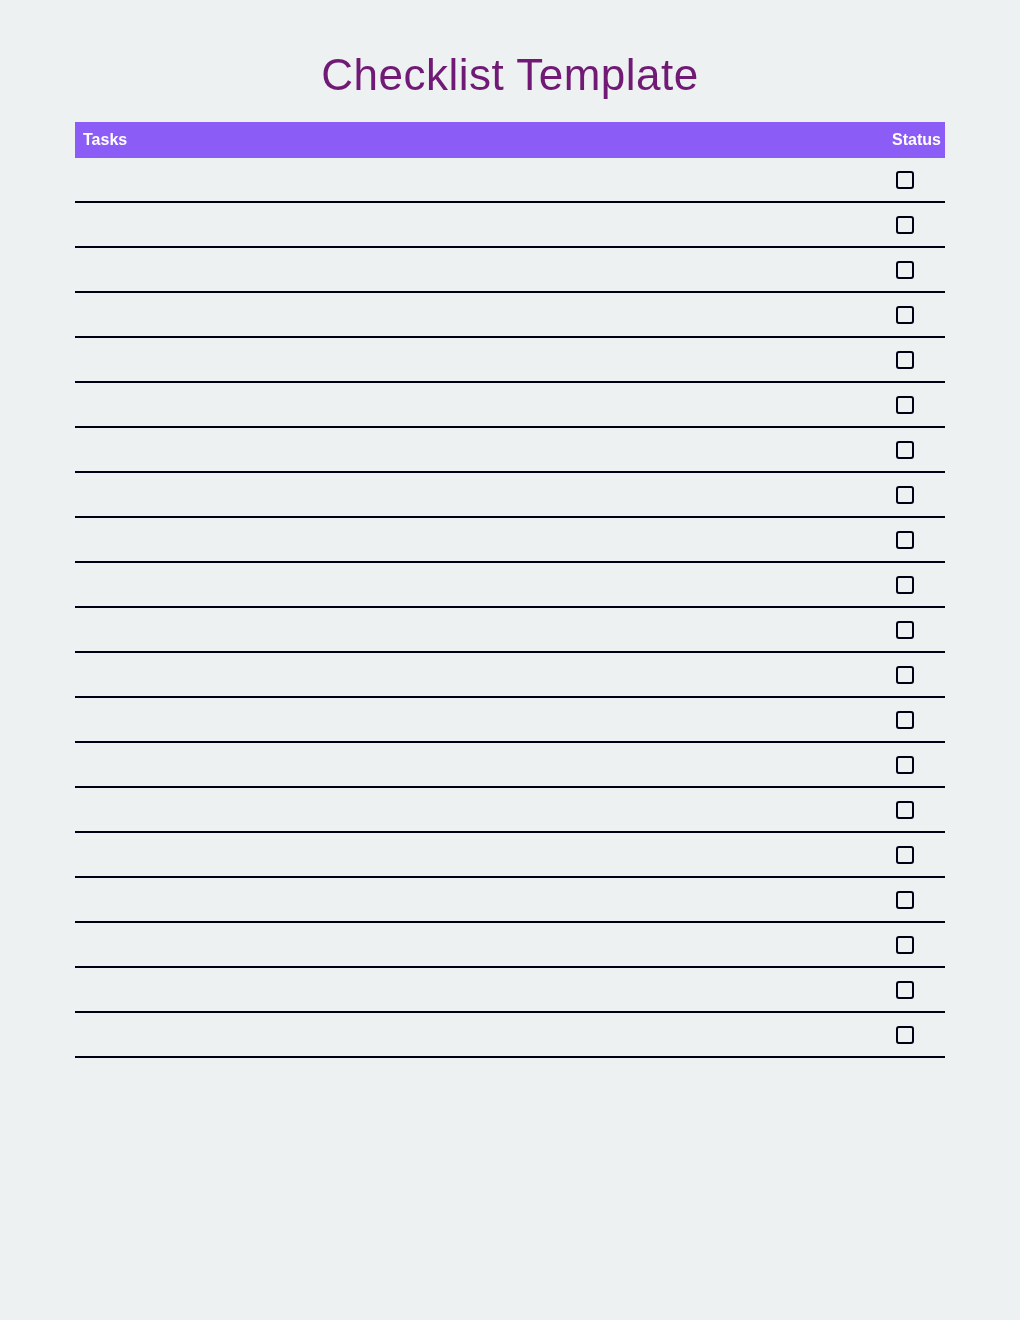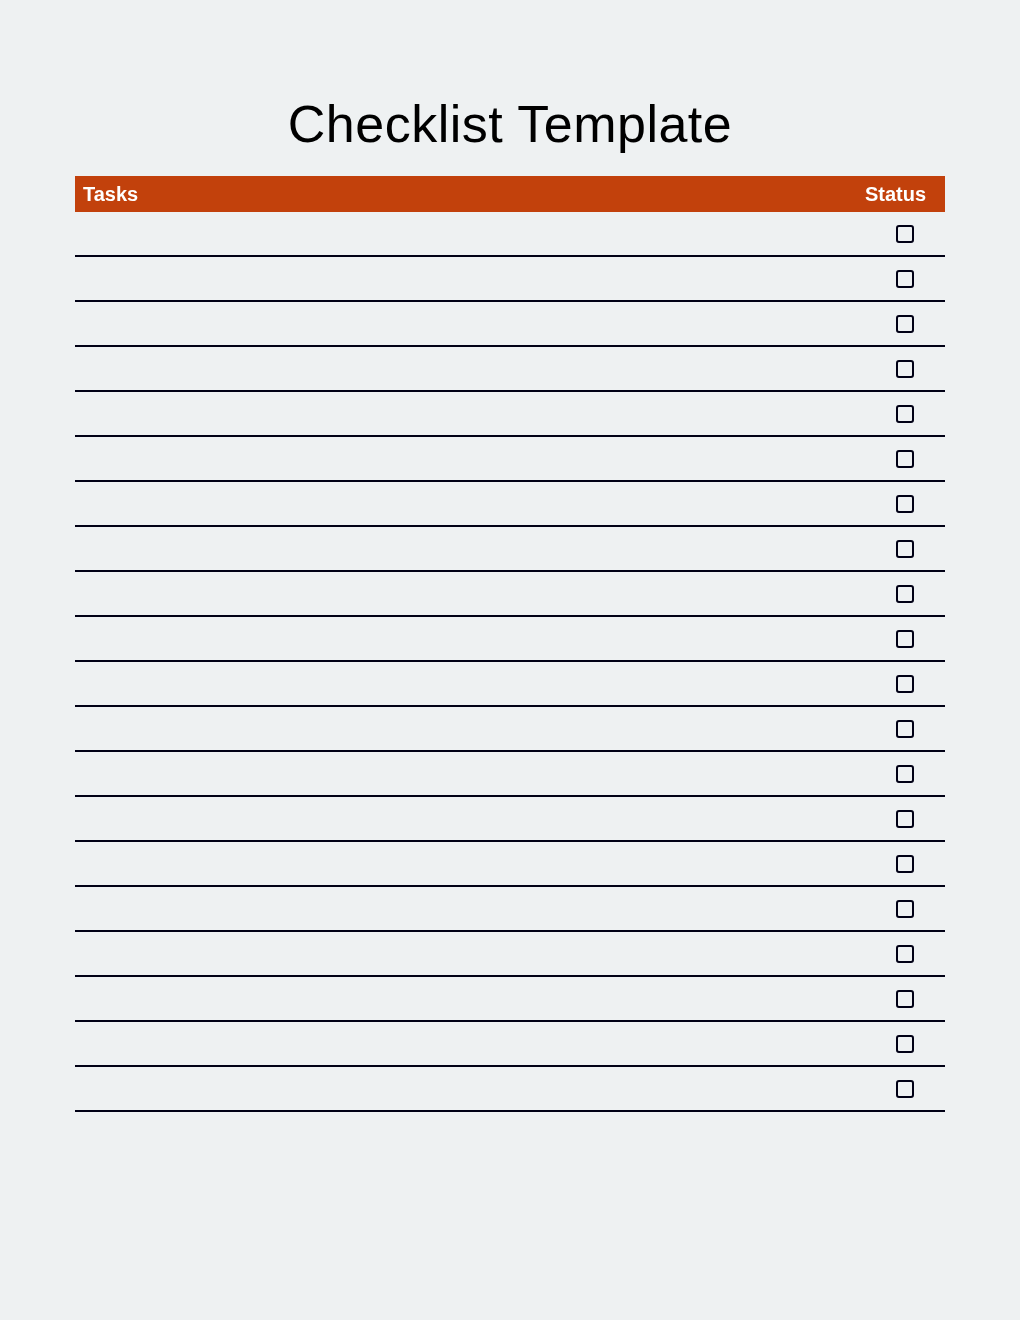--- a/index.html
+++ b/index.html
@@ -10,44 +10,43 @@
       font-family: -apple-system, BlinkMacSystemFont, "Segoe UI", Arial, sans-serif;
       padding: 0;
       overflow: hidden;
     }
     .page {
       width: 100%;
       padding: 50px 75px 0 75px;
     }
     .title {
       text-align: center;
-      font-size: 52px;
+      font-size: 44px;
       font-weight: 400;
-      color: #000000;
+      color: #701a75;
       margin-bottom: 22px;
       letter-spacing: 0.5px;
-      margin-top: 44px;
     }
     .header-row {
       display: flex;
-      background: #c2410c;
+      background: #8b5cf6;
       color: #ffffff;
       font-weight: 700;
-      font-size: 20px;
+      font-size: 16px;
       height: 36px;
       align-items: center;
     }
     .header-tasks {
       flex: 1;
       padding-left: 8px;
     }
     .header-status {
       width: 80px;
-      text-align: left;
-      padding-right: 14px;
+      text-align: right;
+      padding-right: 4px;
       margin-left: 24px;
     }
     .rows {
       display: flex;
       flex-direction: column;
     }
     .row {
       display: flex;
       align-items: center;
       height: 45px;

